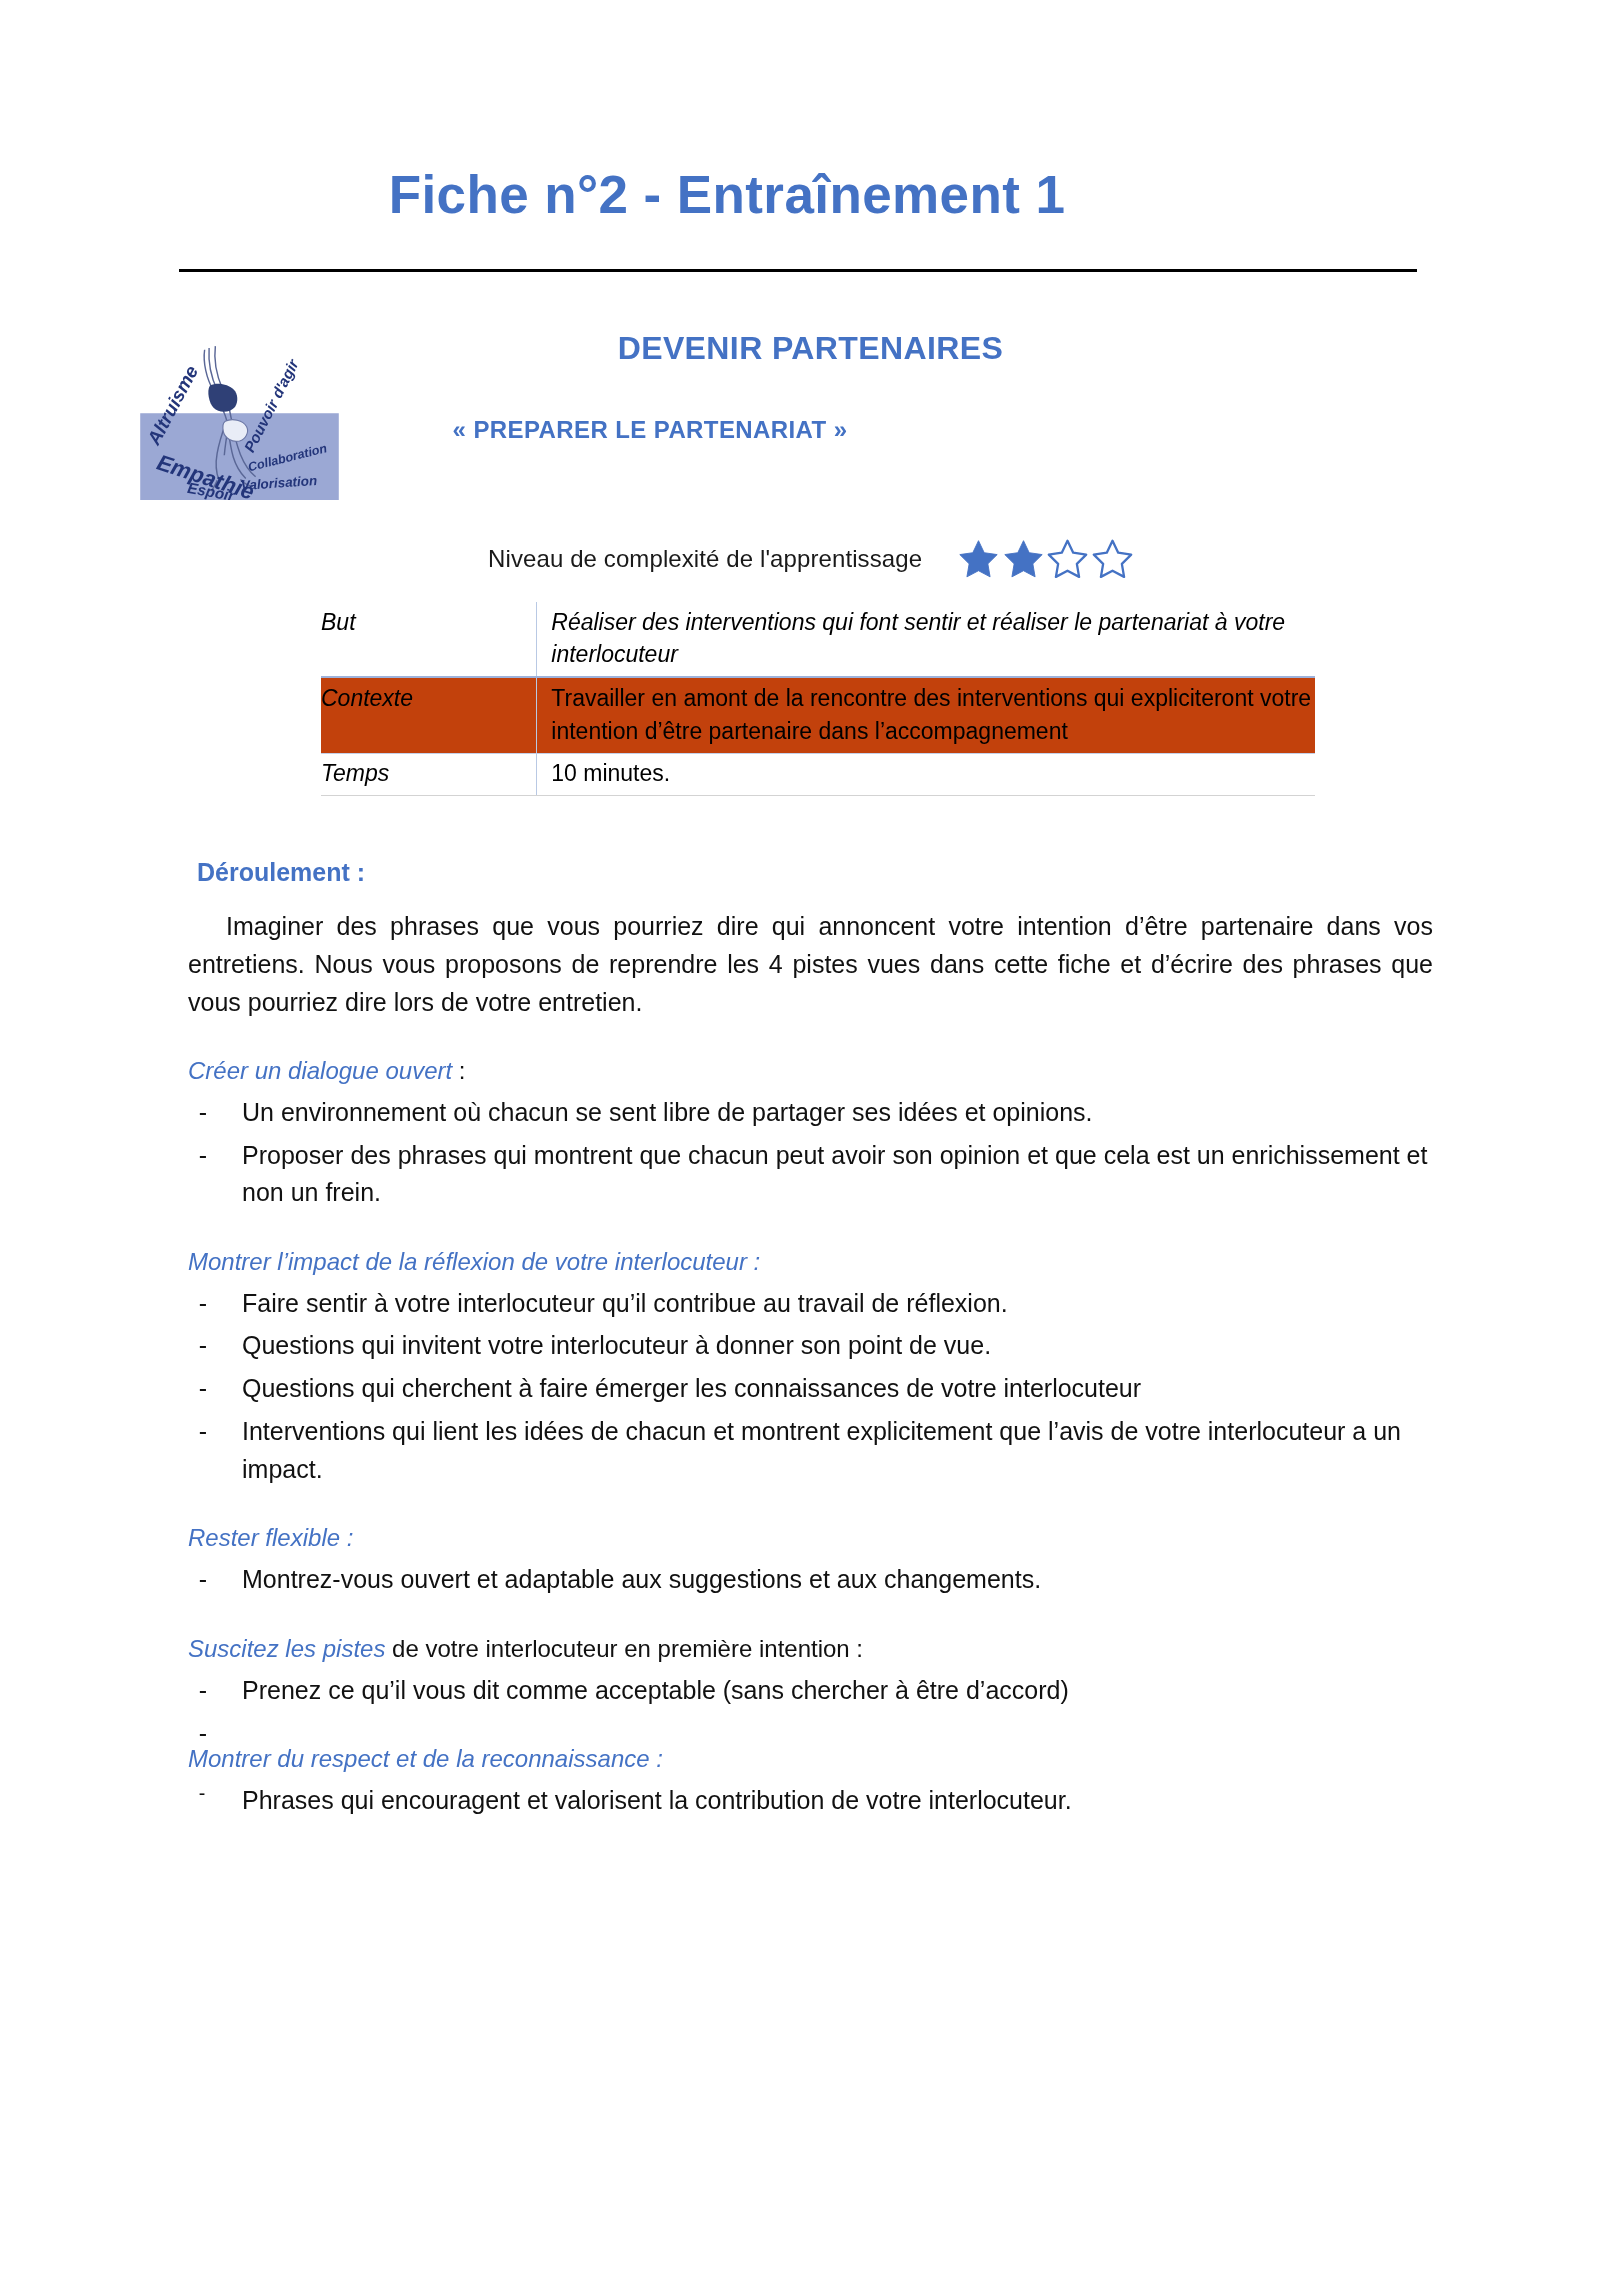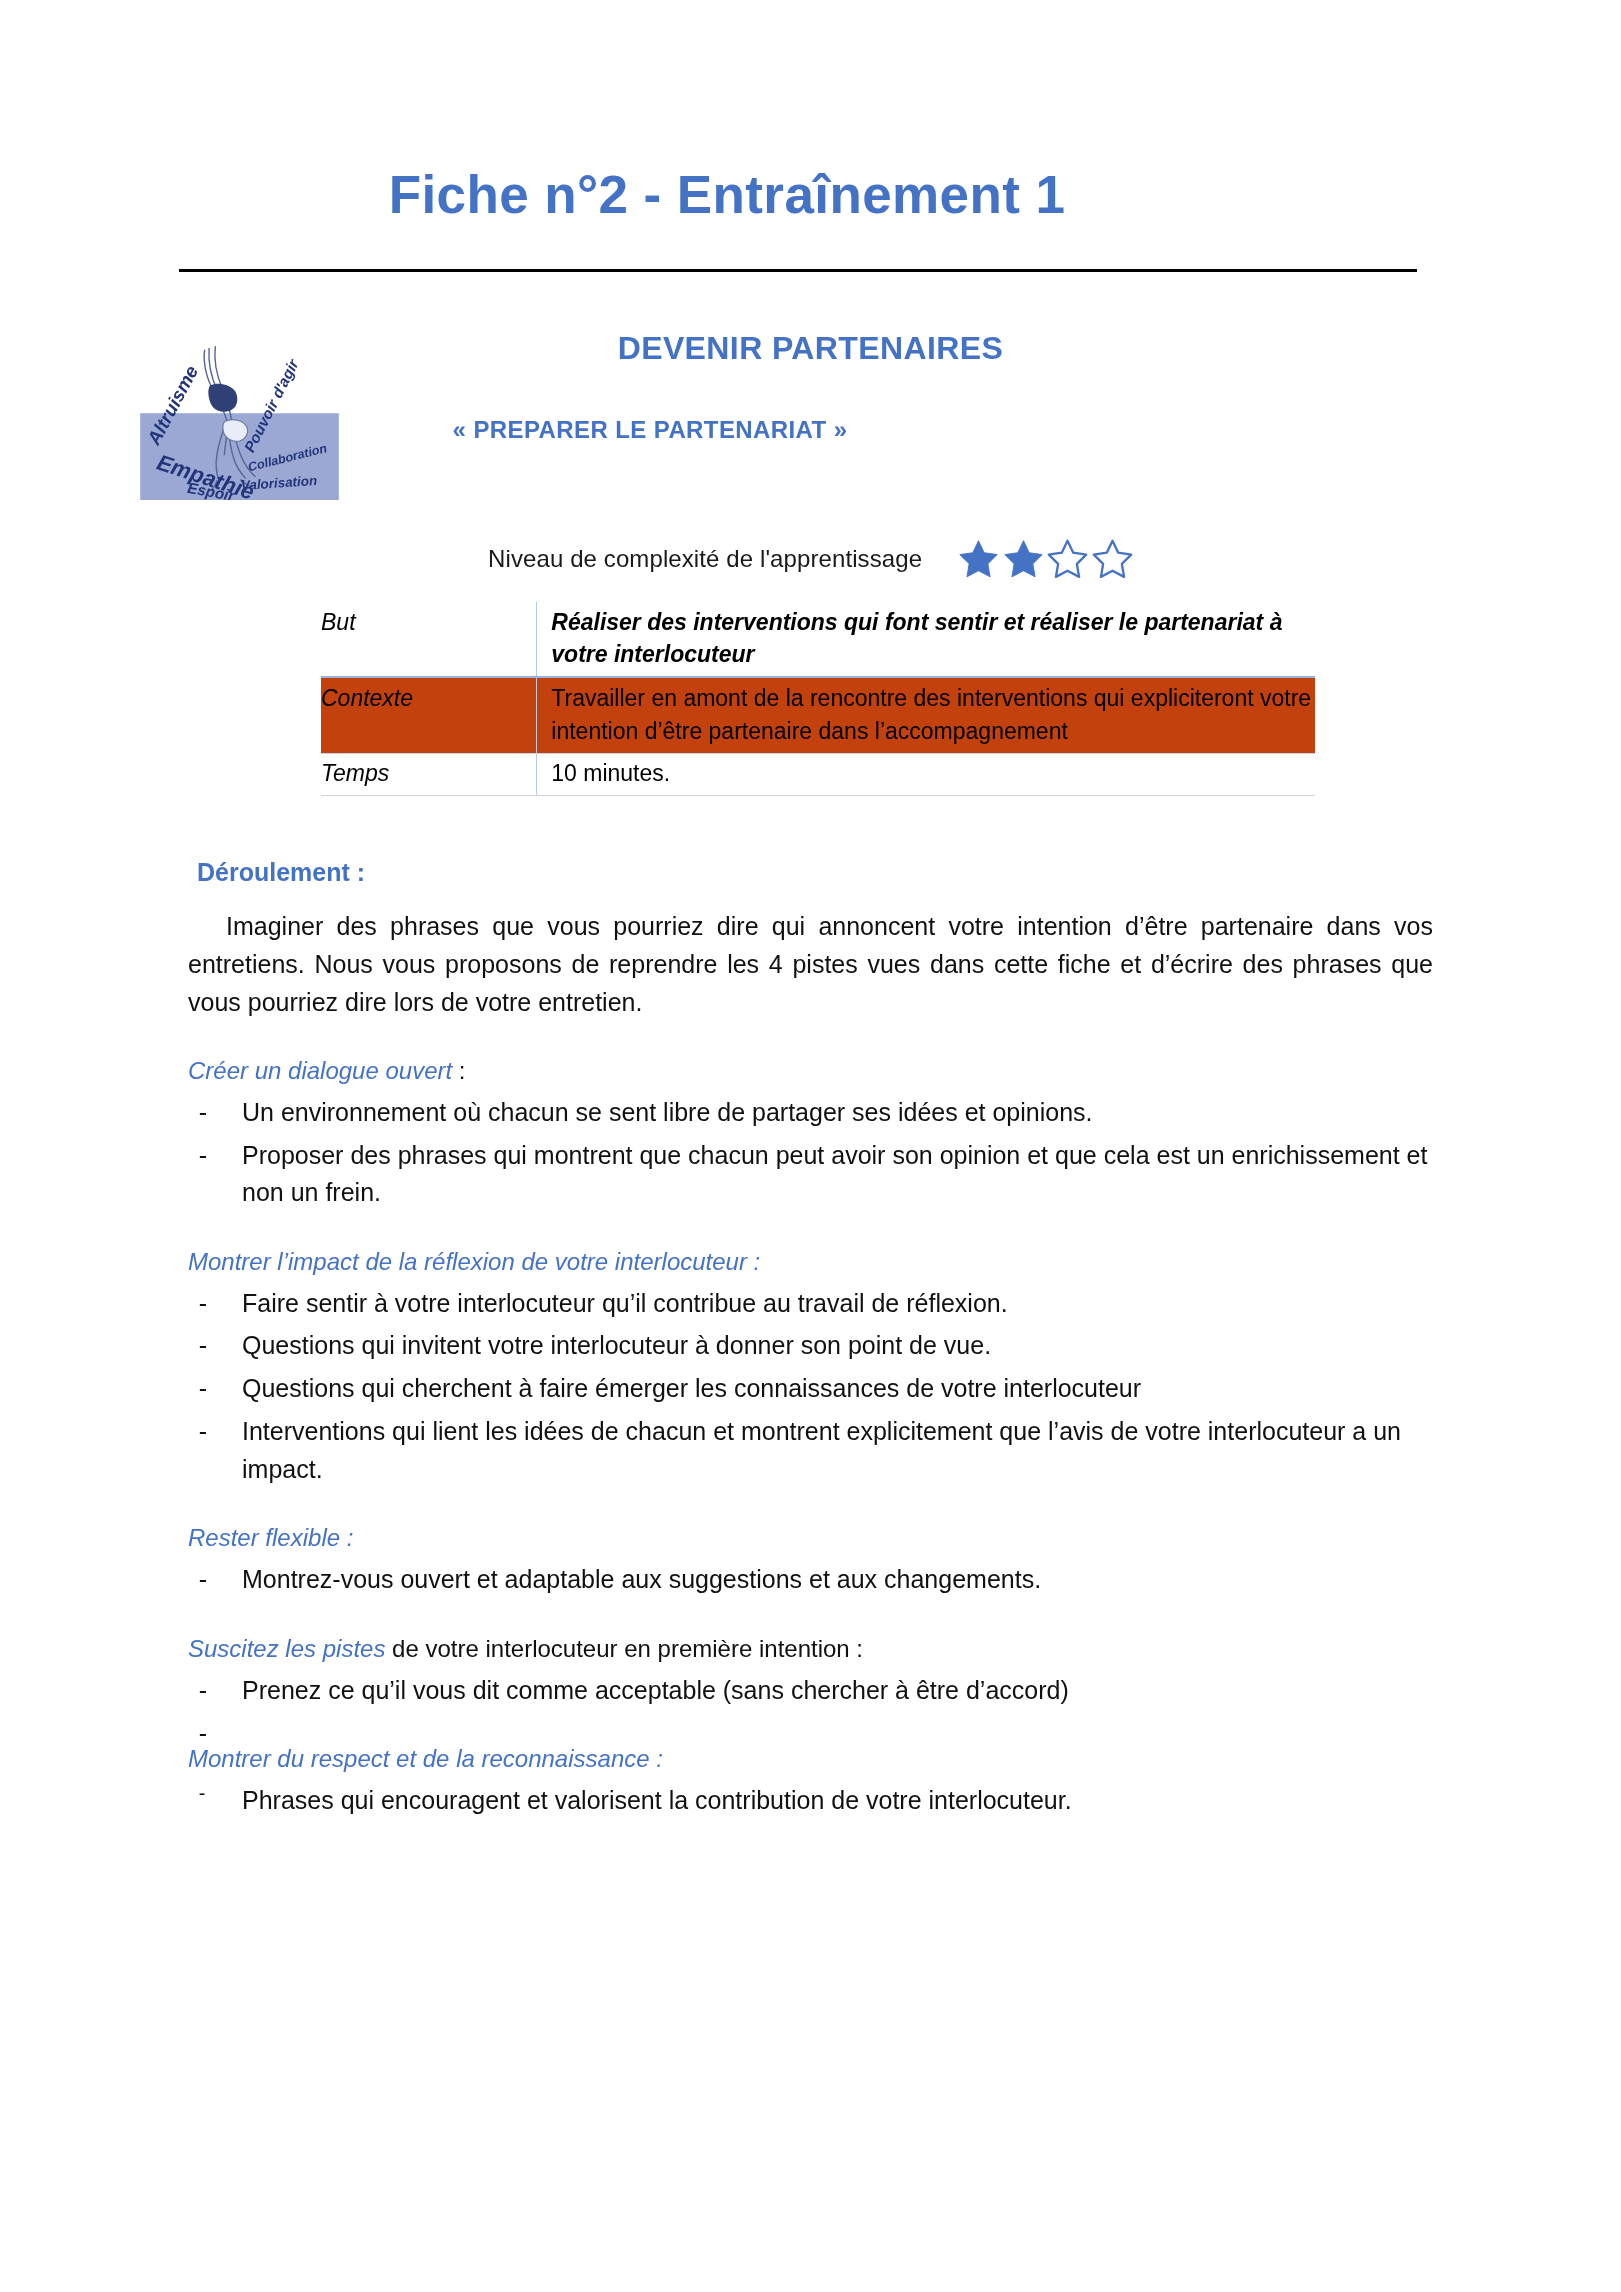--- a/index.html
+++ b/index.html
@@ -118,21 +118,21 @@
     padding-right: 16px;
     font-weight: normal;
     font-style: italic;
     white-space: nowrap;
   }
   .info-table td.value {
     padding-left: 14.3px;
     border-left: 0.9px solid #B9C9E4;
   }
   tr.row-but td { border-top: none; }
-  tr.row-but td.value { font-weight: bold; font-style: italic; }
+  tr.row-but td.value { font-weight: normal; font-style: italic; }
   tr.row-contexte td {
     background: #c2410c;
     border-top: 2.7px solid #9DB2DB;
     border-bottom: 0.9px solid #C4D0E8;
   }
   tr.row-temps td {
     border-bottom: 0.9px solid #D3D3D3;
   }
 
   

